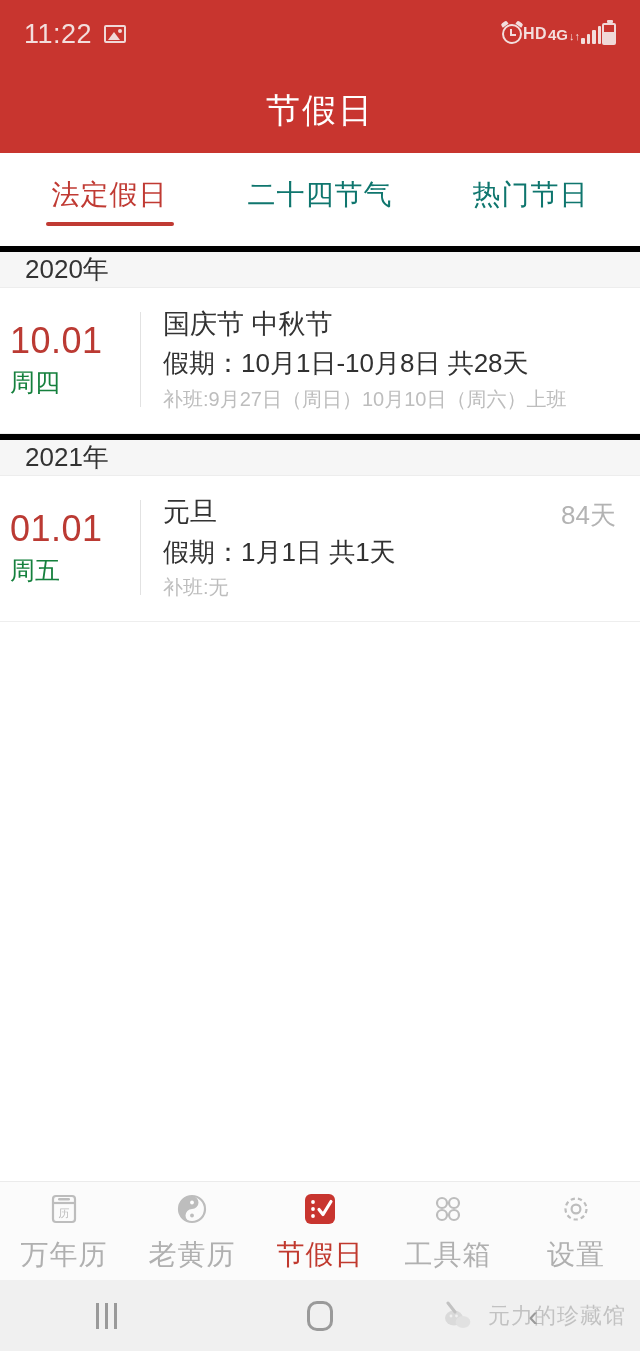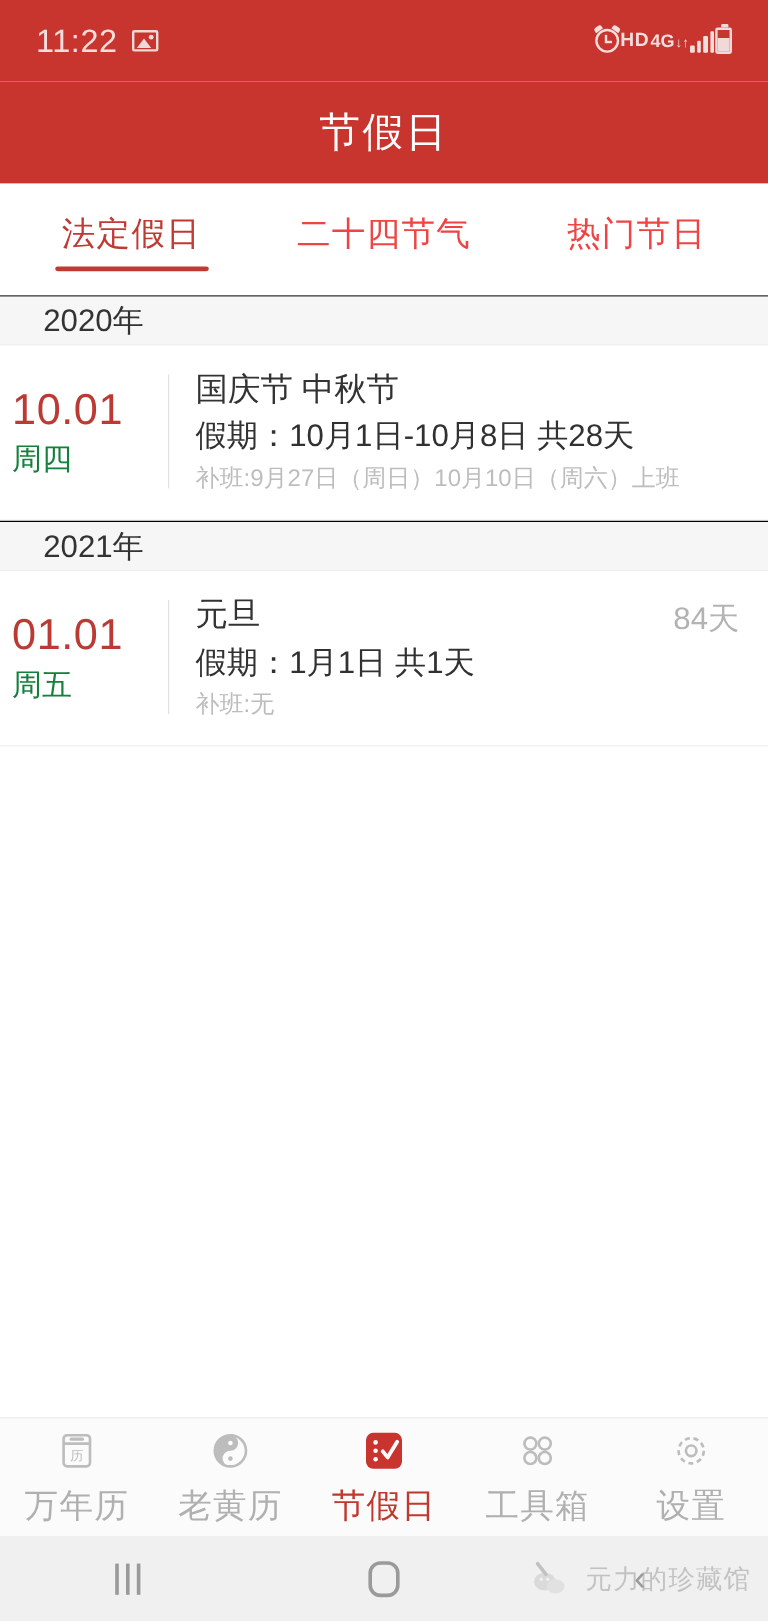--- a/index.html
+++ b/index.html
@@ -23,21 +23,21 @@
     background: #ffffff;
   }
 
   
   .statusbar {
     height: 68px;
     background: #c8352f;
     display: flex;
     align-items: center;
     justify-content: space-between;
-    padding: 0 30px;
+    padding: 0 24px;
     box-sizing: border-box;
     flex: none;
   }
   .status-left {
     display: flex;
     align-items: center;
     gap: 12px;
   }
   .status-time {
     color: #f3dedd;
@@ -180,21 +180,21 @@
     background: #ffffff;
     display: flex;
     align-items: center;
     justify-content: center;
     gap: 60px;
     flex: none;
   }
   .tab {
     position: relative;
     font-size: 28px;
-    color: #ef4444;
+    color: #0f766e;
     padding: 6px 10px 16px 10px;
     letter-spacing: 1px;
     cursor: pointer;
   }
   .tab.active {
     color: #c03a33;
   }
   .tab.active::after {
     content: "";
     position: absolute;
@@ -208,25 +208,25 @@
 
   
   .list {
     flex: 1 1 auto;
     background: #ffffff;
     overflow: hidden;
   }
   .section-header {
     height: 42px;
     background: #f6f6f6;
-    border-top: 1px solid #000000;
+    border-top: 6px solid #000000;
     border-bottom: 1px solid #ededed;
     display: flex;
     align-items: center;
-    padding-left: 36px;
+    padding-left: 25px;
     box-sizing: border-box;
     font-size: 26px;
     color: #333333;
   }
   .holiday-row {
     display: flex;
     align-items: center;
     padding: 18px 24px 20px 10px;
     border-bottom: 1px solid #eeeeee;
     box-sizing: border-box;

